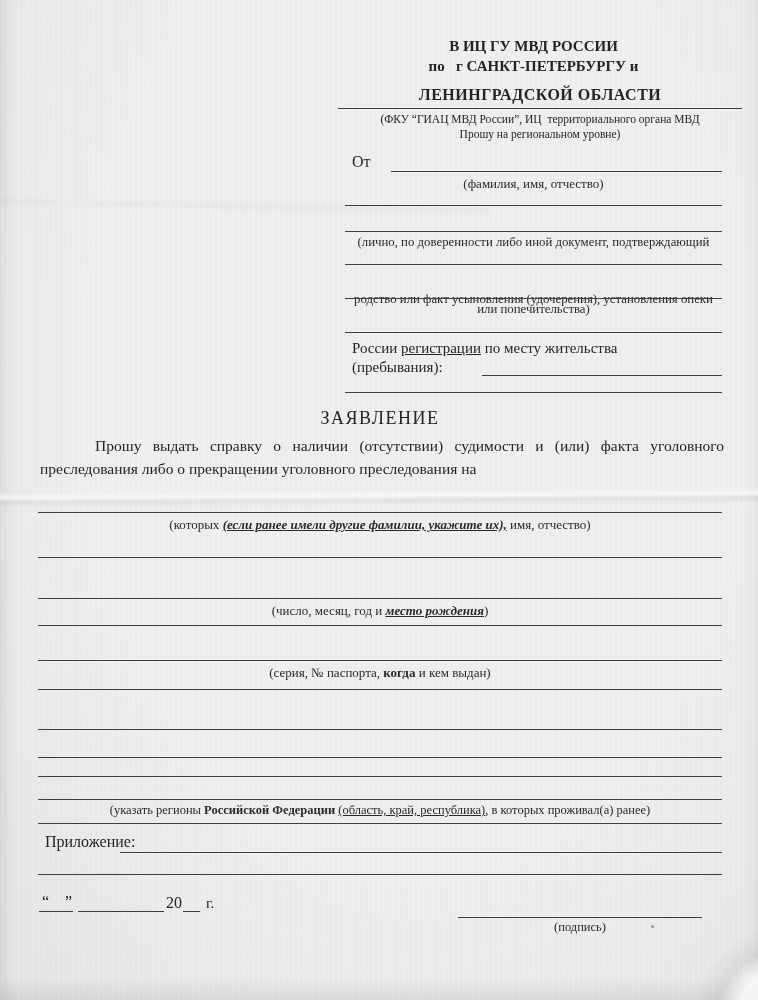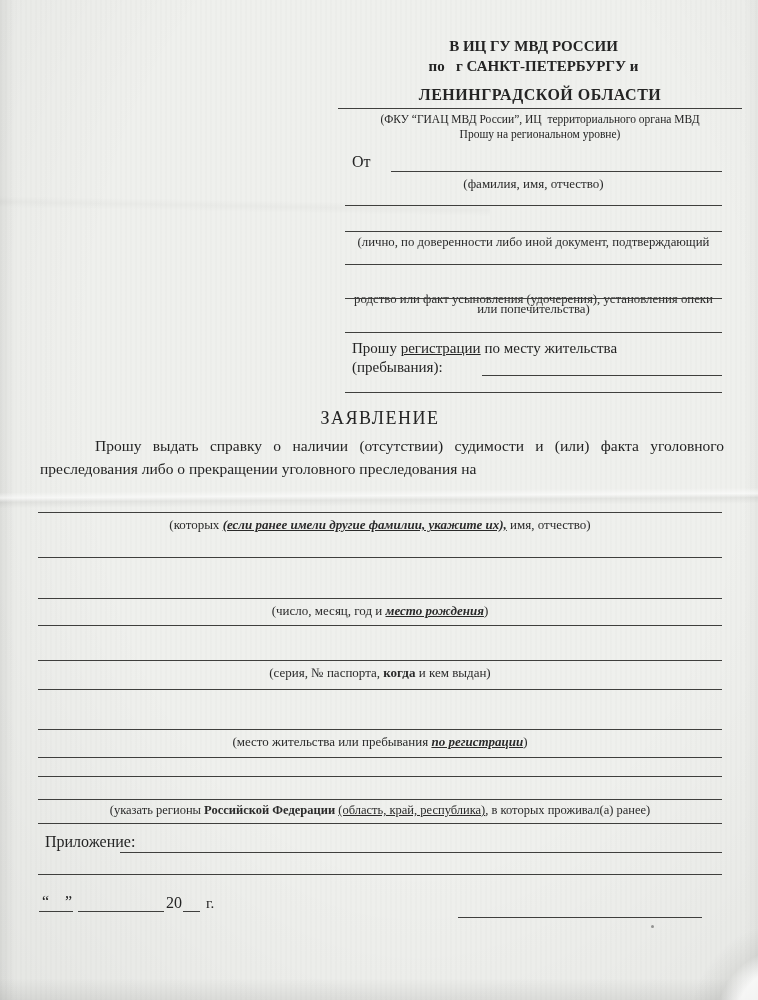--- a/index.html
+++ b/index.html
@@ -63,21 +63,21 @@
   <div class="hr" style="left:345px;top:205px;width:377px;"></div>
   <div class="hr" style="left:345px;top:231px;width:377px;"></div>
   <div class="cap rc-cap" style="top:235px;font-size:12.8px;">(лично, по доверенности либо иной документ, подтверждающий</div>
   <div class="hr" style="left:345px;top:264px;width:377px;"></div>
   <div class="cap rc-cap" style="top:268px;font-size:12.8px;margin-top:24px;">родство или факт усыновления (удочерения), установления опеки</div>
   <div class="hr" style="left:345px;top:298px;width:377px;"></div>
   <div class="cap rc-cap" style="top:302px;font-size:12.8px;">или попечительства)</div>
   <div class="hr" style="left:345px;top:332px;width:377px;"></div>
 
   <div class="abs" style="left:352px;top:339px;width:372px;font-size:15px;line-height:19px;">
-    <span>Прошу </span><span class="bul">регистрации</span><span> по месту жительства</span><br>
+    <span>России </span><span class="bul">регистрации</span><span> по месту жительства</span><br>
     <span>(пребывания): </span>
   </div>
   <div class="hr" style="left:482px;top:375px;width:240px;"></div>
   <div class="hr" style="left:345px;top:392px;width:377px;"></div>
 
   <div class="abs title" style="left:30px;top:408px;width:700px;">ЗАЯВЛЕНИЕ</div>
 
   <div class="abs para" style="left:40px;top:434px;width:684px;">Прошу выдать справку о наличии (отсутствии) судимости и (или) факта уголовного преследования либо о прекращении уголовного преследования на</div>
 
   <div class="hr full-cap" style="top:512px;"></div>
@@ -92,23 +92,20 @@
   </div>
   <div class="hr full-cap" style="top:625px;"></div>
 
   <div class="hr full-cap" style="top:660px;"></div>
   <div class="cap full-cap" style="top:665px;">
     <span>(серия, № паспорта, </span><span class="bold">когда</span><span> и кем выдан)</span>
   </div>
   <div class="hr full-cap" style="top:689px;"></div>
 
   <div class="hr full-cap" style="top:729px;"></div>
-  <div class="cap full-cap" style="top:734px;">
-    <span>(место жительства или пребывания </span><span class="biu">по регистрации</span><span>)</span>
-  </div>
   <div class="hr full-cap" style="top:757px;"></div>
   <div class="hr full-cap" style="top:776px;"></div>
 
   <div class="hr full-cap" style="top:799px;"></div>
   <div class="cap full-cap small" style="top:803px;">
     <span>(указать регионы </span><span class="bold">Российской Федерации </span><span class="ul">(область, край, республика)</span><span>, в которых проживал(а) ранее)</span>
   </div>
   <div class="hr full-cap" style="top:823px;"></div>
 
   <div class="abs" style="left:45px;top:833px;font-size:16px;">Приложение: </div>
@@ -118,14 +115,15 @@
   <div class="abs" style="left:42px;top:893px;font-size:16px;letter-spacing:16px;">
     <span>“</span><span>”</span>
   </div>
   <div class="hr" style="left:39px;top:911px;width:34px;"></div>
   <div class="hr" style="left:78px;top:911px;width:86px;"></div>
   <div class="abs" style="left:166px;top:894px;font-size:16px;">20</div>
   <div class="hr" style="left:183px;top:911px;width:17px;"></div>
   <div class="abs" style="left:206px;top:895px;font-size:15px;">г.</div>
 
   <div class="hr" style="left:458px;top:917px;width:244px;"></div>
+  <div class="cap" style="left:458px;top:920px;width:244px;font-size:12.5px;">(подпись)</div>
 
 </div>
 
 </body></html>

